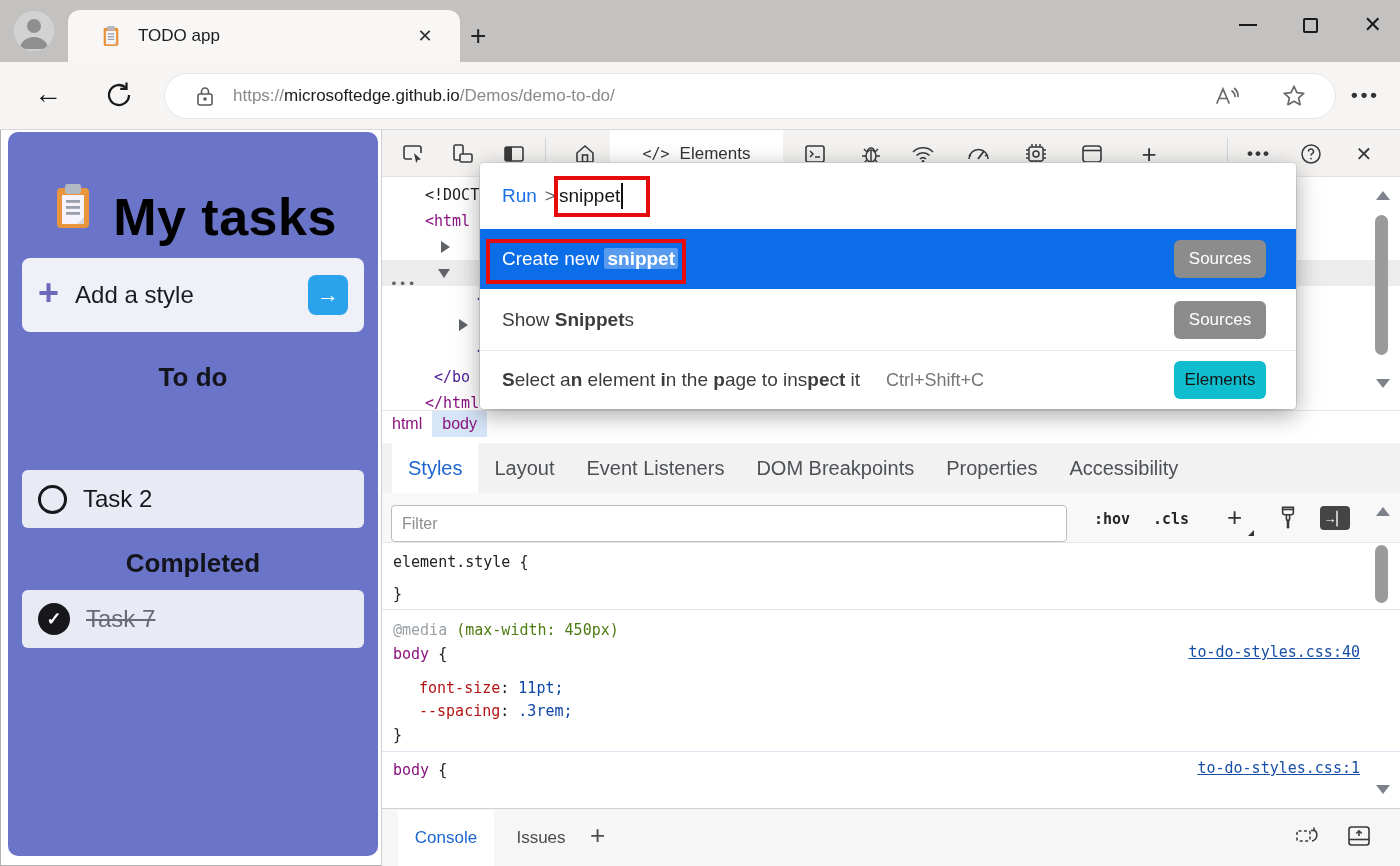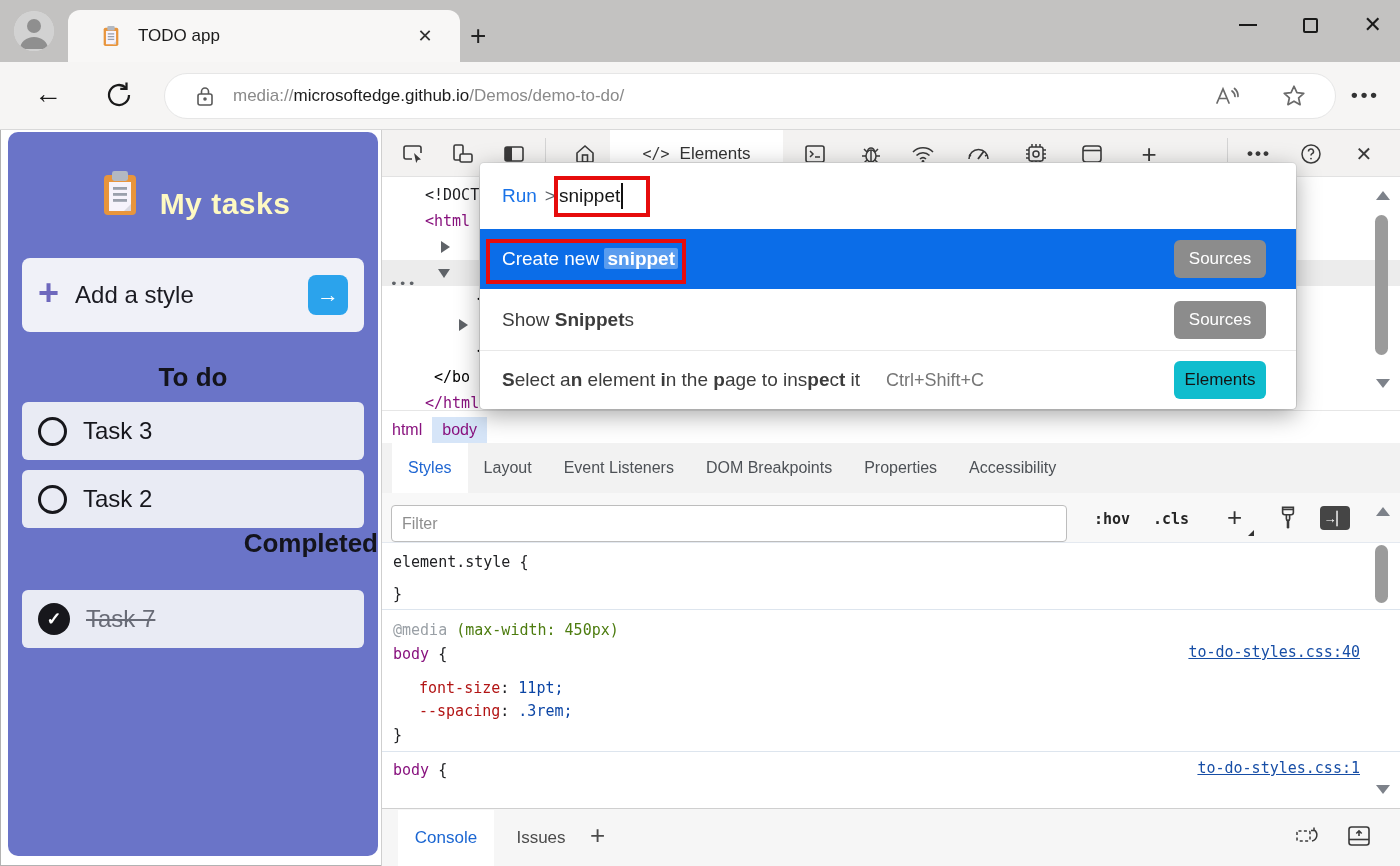--- a/index.html
+++ b/index.html
@@ -29,21 +29,21 @@
   .addr-lock { margin-left:30px; }
   .addr-url { margin-left:18px; font-size:17px; color:#8a8a8a; white-space:nowrap; }
   .addr-url .host { color:#1c1c1c; }
   .addr-right { margin-left:auto; display:flex; align-items:center; gap:40px; margin-right:28px; }
   .nav-dots { position:absolute; right:20px; top:22px; letter-spacing:3px; font-size:19px; font-weight:700; color:#333; }
 
   
   .todo-panel { position:absolute; left:8px; top:132px; width:370px; height:724px; background:#6a74c8; border-radius:10px; }
   .todo-header { position:absolute; left:0; top:32px; width:100%; display:flex; align-items:center; justify-content:center; gap:16px; }
   .todo-header .clip { width:48px; height:48px; }
-  .todo-title { font-size:30px; font-weight:800; color:#fef9c3; letter-spacing:.5px;margin-top:23px; }
+  .todo-title { font-size:52px; font-weight:800; color:#000000; letter-spacing:.5px;margin-top:23px; }
   .add-card { position:absolute; left:14px; top:126px; width:342px; height:74px; background:#f0f1f8; border-radius:8px; display:flex; align-items:center; padding:0 16px; }
   .add-plus { font-size:36px; font-weight:700; color:#6e68bd; line-height:1; margin-top:-4px; }
   .add-label { margin-left:16px; font-size:24px; color:#1b1b22; }
   .add-go { margin-left:auto; width:40px; height:40px; background:#2ba3ec; border-radius:8px; display:flex; align-items:center; justify-content:center; color:#fff; font-size:22px; font-weight:700; }
   .section-h { position:absolute; width:100%; text-align:center; font-size:26px; font-weight:600; color:#14141c; }
   .task-card { position:absolute; left:14px; width:342px; height:58px; background:#e9ebf4; border-radius:6px; display:flex; align-items:center; padding:0 16px; gap:16px; }
   .circle { width:29px; height:29px; border:3.5px solid #17171c; border-radius:50%; flex:none; }
   .circle-done { width:32px; height:32px; border-radius:50%; background:#17171c; color:#fff; display:flex; align-items:center; justify-content:center; font-size:18px; font-weight:700; flex:none; }
   .task-label { font-size:24px; color:#16161c; }
   .task-done-label { font-size:24px; color:#686b76; text-decoration:line-through; text-decoration-thickness:2px; }
@@ -54,40 +54,40 @@
   .dt-icon { position:absolute; top:11px; width:26px; height:26px; display:flex; align-items:center; justify-content:center; color:#3a3a3a; }
   .dt-divider { position:absolute; top:8px; width:1px; height:30px; background:#d4d4d4; }
   .dt-tab { position:absolute; left:228px; top:0; width:173px; height:47px; background:#fff; display:flex; align-items:center; justify-content:center; gap:10px; }
   .dt-tab .code-glyph { font-family:"DejaVu Sans Mono", monospace; font-size:15px; color:#3a3a3a; }
   .dt-tab .label { font-size:17px; color:#333; }
 
   
   .dom-area { position:absolute; left:0; top:47px; width:100%; height:233px; background:#fff; overflow:hidden; font-family:"DejaVu Sans Mono", monospace; font-size:15px; }
   .dom-row { position:absolute; left:0; width:100%; height:26px; line-height:26px; white-space:pre; }
   .dom-row.selected { background:#ececec; }
-  .t-mar { color:#88127e; } .t-blu { color:#000000; } .t-blk { color:#202124; }
+  .t-mar { color:#88127e; } .t-blu { color:#4c1d95; } .t-blk { color:#202124; }
   .tw-arrow { position:absolute; width:0; height:0; }
   .arr-right { border-left:9px solid #5f6368; border-top:6px solid transparent; border-bottom:6px solid transparent; }
   .arr-down { border-top:9px solid #5f6368; border-left:6px solid transparent; border-right:6px solid transparent; }
   .hover-dots { position:absolute; left:8px; top:11px; color:#5f6368; font-size:13px; letter-spacing:1px; }
 
   
   .sb-track { position:absolute; width:22px; }
   .sb-up { position:absolute; left:5px; width:0; height:0; border-left:7px solid transparent; border-right:7px solid transparent; border-bottom:9px solid #7d828a; }
   .sb-down { position:absolute; left:5px; width:0; height:0; border-left:7px solid transparent; border-right:7px solid transparent; border-top:9px solid #7d828a; }
   .sb-thumb { position:absolute; left:4px; width:13px; background:#9b9b9b; border-radius:7px; }
 
   
-  .crumbbar { position:absolute; left:0; top:280px; width:100%; height:33px; background:#fff; border-top:1px solid #e6e6e6; display:flex; align-items:flex-end; font-size:16px; }
+  .crumbbar { position:absolute; left:0; top:280px; width:100%; height:33px; background:#fff; border-top:1px solid #e6e6e6; display:flex; align-items:flex-start; font-size:16px; }
   .crumb { color:#88127e; padding:4px 10px; }
   .crumb.sel { background:#d6e5f8; }
 
   
   .paneltabs { position:absolute; left:0; top:313px; width:100%; height:50px; background:#f2f2f2; display:flex; align-items:stretch; padding-left:10px; }
-  .ptab { display:flex; align-items:center; padding:0 16px; font-size:16px; color:#4d5156; }
+  .ptab { display:flex; align-items:center; padding:0 16px; font-size:20px; color:#4d5156; }
   .ptab.active { background:#fff; color:#1f66d2; }
 
   
   .filterrow { position:absolute; left:0; top:363px; width:100%; height:50px; background:#f8f8f8; border-bottom:1px solid #e4e9f0; }
   .filter-input { position:absolute; left:9px; top:12px; width:676px; height:37px; border:1px solid #bdbdbd; border-radius:4px; background:#fff; font-size:16px; padding:0 10px; color:#333; font-family:"Liberation Sans",sans-serif; }
   .filter-input::placeholder { color:#8e8e8e; }
   .mono-toggle { position:absolute; top:17px; font-family:"DejaVu Sans Mono", monospace; font-weight:700; font-size:15px; color:#262626; }
   .plusbtn { position:absolute; left:845px; top:9px; font-size:26px; font-weight:300; color:#333; }
   .plus-caret { position:absolute; left:866px; top:37px; width:0; height:0; border-left:6px solid transparent; border-bottom:6px solid #333; }
   .darkbtn { position:absolute; left:938px; top:13px; width:30px; height:24px; background:#454545; border-radius:4px; color:#fff; display:flex; align-items:center; justify-content:center; font-size:13px; }
@@ -168,21 +168,21 @@
         <path d="M20 12 a8 8 0 1 1 -2.4 -5.7"></path>
           <path d="M18 2 v5 h-5" fill="none"></path>
       </svg>
     </div>
     <div class="addressbar">
       <svg class="addr-lock" width="20" height="22" viewBox="0 0 20 22" fill="none" stroke="#5a5a5a" stroke-width="1.6">
         <rect x="3" y="9" width="14" height="11" rx="2"></rect>
           <path d="M6.5 9 V6.5 a3.5 3.5 0 0 1 7 0 V9"></path>
           <circle cx="10" cy="14" r="1" fill="#5a5a5a"></circle>
       </svg>
-      <span class="addr-url"><span>media://</span><span class="host">microsoftedge.github.io</span><span>/Demos/demo-to-do/</span></span>
+      <span class="addr-url"><span>https://</span><span class="host">microsoftedge.github.io</span><span>/Demos/demo-to-do/</span></span>
       <span class="addr-right">
         <svg width="28" height="26" viewBox="0 0 28 26" fill="none" stroke="#6a6a6a" stroke-width="1.7">
           <path d="M4 20 L10 6 L16 20 M6.2 15.5 h7.6" stroke-linecap="round"></path>
           <path d="M19 8 a7 7 0 0 1 3 5.5 M21.5 5.5 a10 10 0 0 1 3.5 8" stroke-linecap="round"></path>
         </svg>
         <svg width="26" height="26" viewBox="0 0 24 24" fill="none" stroke="#6a6a6a" stroke-width="1.6">
           <path d="M12 3 l2.7 5.8 6.3 .7 -4.7 4.3 1.3 6.2 -5.6 -3.2 -5.6 3.2 1.3 -6.2 -4.7 -4.3 6.3 -.7 z" stroke-linejoin="round"></path>
         </svg>
       </span>
     </div>
@@ -204,30 +204,26 @@
     </div>
 
     <div class="add-card">
       <span class="add-plus">+</span>
       <span class="add-label">Add a style</span>
       <span class="add-go">→</span>
     </div>
 
     <div class="section-h" style="top:230px;">To do</div>
 
-    <div class="task-card" style="top:270px;">
-      <span class="circle"></span>
-      <span class="task-label">Task 3</span>
-    </div>
     <div class="task-card" style="top:338px;">
       <span class="circle"></span>
       <span class="task-label">Task 2</span>
     </div>
 
-    <div class="section-h" style="top:396px;text-align:right;">Completed</div>
+    <div class="section-h" style="top:416px;">Completed</div>
 
     <div class="task-card" style="top:458px;">
       <span class="circle-done">✓</span>
       <span class="task-done-label">Task 7</span>
     </div>
   </div>
 
   <div class="devtools">
 
     <div class="dt-toolbar">

